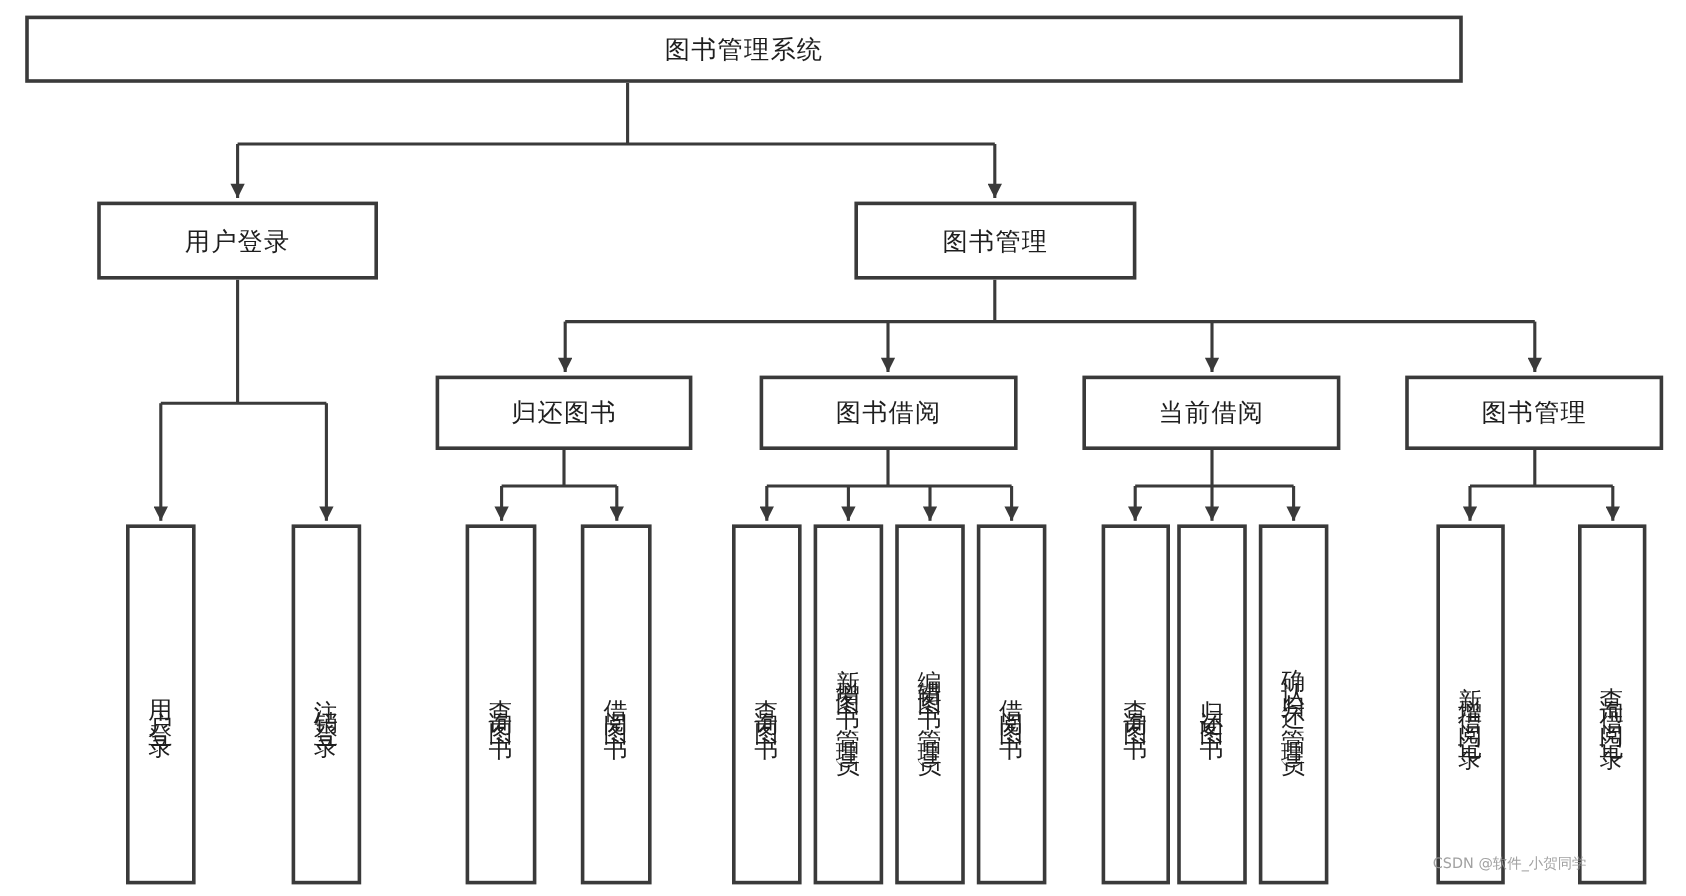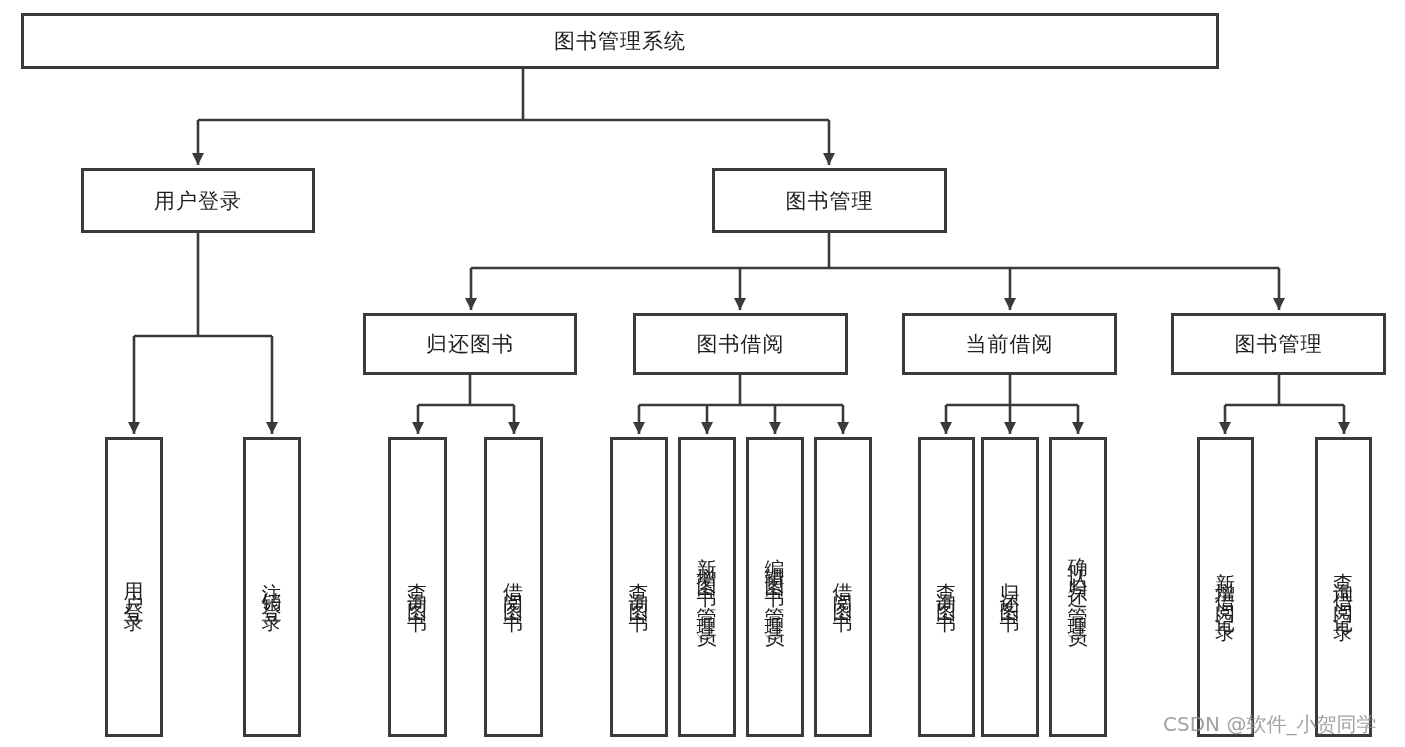--- a/index.html
+++ b/index.html
@@ -12,22 +12,22 @@
     position:absolute;background:#ffffff;border:3px solid #3a3a3a;box-sizing:border-box;
     display:flex;align-items:center;justify-content:center;z-index:2;
     font-size:21px;letter-spacing:1px;white-space:nowrap;
   }
   .leaf{top:437px;height:300px;}
   .vtext{
     writing-mode:vertical-rl;text-orientation:mixed;
     letter-spacing:10px;line-height:1;font-size:20px;
   }
   .watermark{
-    position:absolute;left:1163px;top:711px;z-index:3;
-    font-size:20px;color:rgba(148,148,148,0.88);white-space:nowrap;
+    position:absolute;left:1194px;top:711px;z-index:3;
+    font-size:12px;color:rgba(148,148,148,0.88);white-space:nowrap;
   }
 </style>
 </head>
 <body>
 
 <div id="stage">
 
   <svg id="wires" width="1405" height="747" viewBox="0 0 1405 747">
     <defs>
       <marker id="arw" viewBox="0 0 10 10" refX="10" refY="5" markerWidth="5" markerHeight="4.6" orient="auto-start-reverse">

